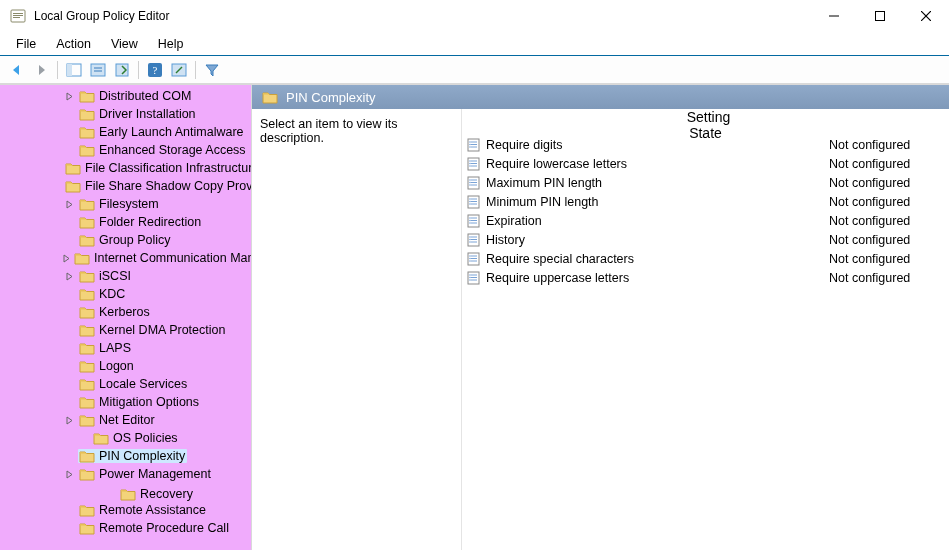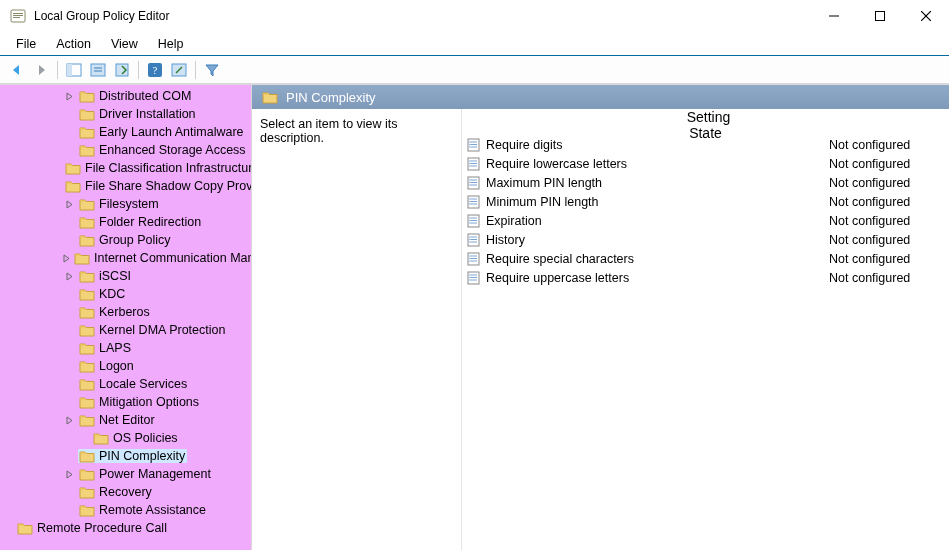--- a/index.html
+++ b/index.html
@@ -570,21 +570,21 @@
           <span class="label-wrap">
             <span class="folder-icon">
               <svg viewBox="0 0 16 14">
                 <path d="M1 3 L6 3 L7.5 4.5 L15 4.5 L15 13 L1 13 Z" fill="#f3d37a" stroke="#caa03a"></path>
                 <path d="M1 3 L6 3 L7.5 4.5 L1 4.5 Z" fill="#e7bf55"></path>
               </svg>
             </span>
             <span>Power Management</span>
           </span>
         </div>
-        <div class="tree-row" style="padding-left: 62px;">
+        <div class="tree-row" style="padding-left: 62px; flex-direction: column;">
           <span class="tree-exp"></span>
           <span class="label-wrap">
             <span class="folder-icon">
               <svg viewBox="0 0 16 14">
                 <path d="M1 3 L6 3 L7.5 4.5 L15 4.5 L15 13 L1 13 Z" fill="#f3d37a" stroke="#caa03a"></path>
                 <path d="M1 3 L6 3 L7.5 4.5 L1 4.5 Z" fill="#e7bf55"></path>
               </svg>
             </span>
             <span>Recovery</span>
           </span>
@@ -594,21 +594,21 @@
           <span class="label-wrap">
             <span class="folder-icon">
               <svg viewBox="0 0 16 14">
                 <path d="M1 3 L6 3 L7.5 4.5 L15 4.5 L15 13 L1 13 Z" fill="#f3d37a" stroke="#caa03a"></path>
                 <path d="M1 3 L6 3 L7.5 4.5 L1 4.5 Z" fill="#e7bf55"></path>
               </svg>
             </span>
             <span>Remote Assistance</span>
           </span>
         </div>
-        <div class="tree-row" style="">
+        <div class="tree-row" style="padding-left: 62px;">
           <span class="tree-exp"></span>
           <span class="label-wrap">
             <span class="folder-icon">
               <svg viewBox="0 0 16 14">
                 <path d="M1 3 L6 3 L7.5 4.5 L15 4.5 L15 13 L1 13 Z" fill="#f3d37a" stroke="#caa03a"></path>
                 <path d="M1 3 L6 3 L7.5 4.5 L1 4.5 Z" fill="#e7bf55"></path>
               </svg>
             </span>
             <span>Remote Procedure Call</span>
           </span>

